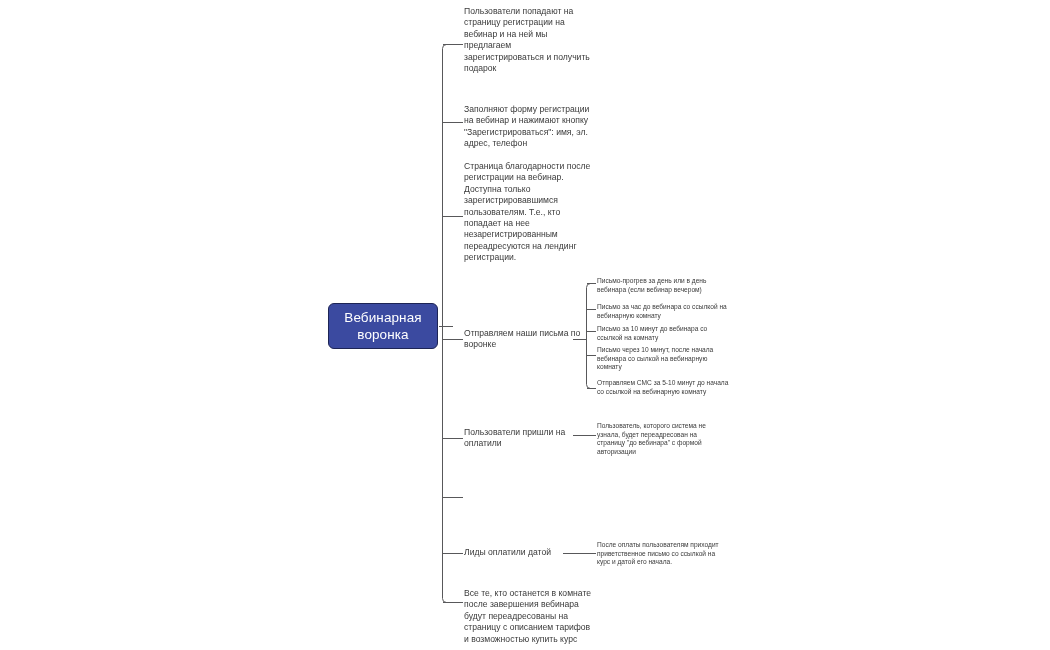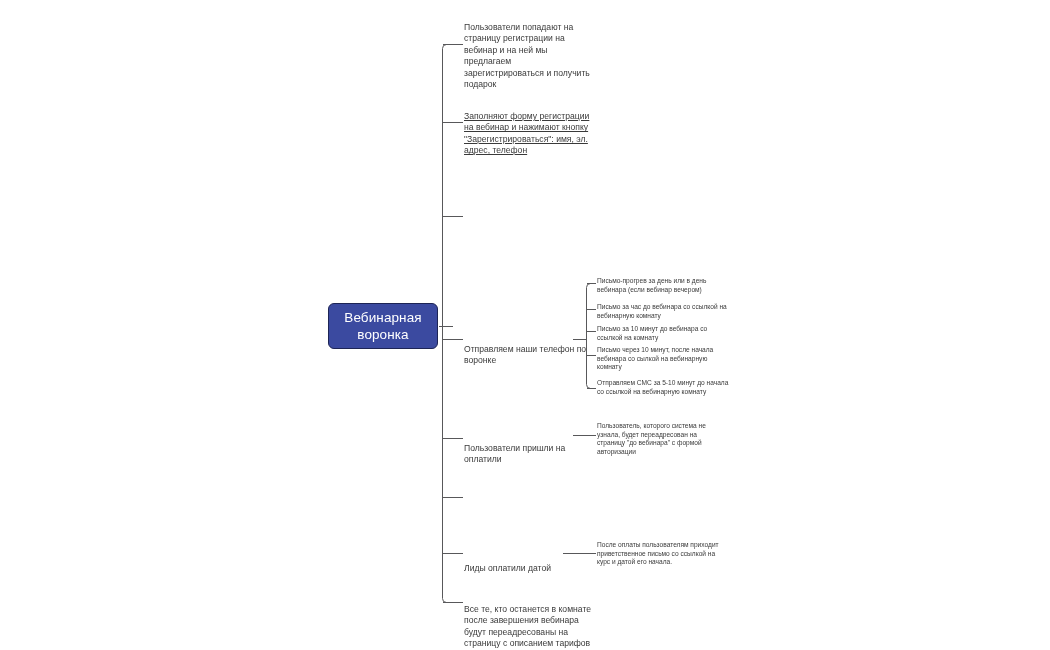--- a/index.html
+++ b/index.html
@@ -49,21 +49,20 @@
 
   
   .branch {
     position: absolute;
     left: 464px;
     width: 128px;
     font-size: 8.6px;
     line-height: 11.4px;
     color: #3a3a3a;
     white-space: pre-line;
-    margin-top: 16px;
   }
 
   
   .leaf {
     position: absolute;
     left: 597px;
     width: 128px;
     font-size: 6.6px;
     line-height: 8.6px;
     color: #3a3a3a;
@@ -117,24 +116,25 @@
     <path class="stroke" d="M573,435.5 H596"></path>
 
     <path class="stroke" d="M563,553.5 H596"></path>
   </svg>
 
   <div class="root-node">Вебинарная
 воронка</div>
 
   <div class="branch" style="top:6px;">Пользователи попадают на страницу регистрации на вебинар и на ней мы предлагаем зарегистрироваться и получить подарок</div>
 
-  <div class="branch" style="top:95px;text-decoration:underline;">Заполняют форму регистрации на вебинар и нажимают кнопку "Зарегистрироваться": имя, эл. адрес, телефон</div>
+  <div class="branch" style="top:104px;">Заполняют форму регистрации на вебинар и нажимают кнопку "Зарегистрироваться": имя, эл. адрес, телефон</div>
 
+  <div class="branch" style="top:161px;">Страница благодарности после регистрации на вебинар. Доступна только зарегистрировавшимся пользователям. Т.е., кто попадает на нее незарегистрированным переадресуются на лендинг регистрации.</div>
 
-  <div class="branch" style="top:328px;">Отправляем наши телефон по воронке</div>
+  <div class="branch" style="top:328px;">Отправляем наши письма по воронке</div>
 
   <div class="branch" style="top:427px;">Пользователи пришли на оплатили</div>
 
 
   <div class="branch" style="top:547px;">Лиды оплатили датой</div>
 
   <div class="branch" style="top:588px;">Все те, кто останется в комнате после завершения вебинара будут переадресованы на страницу с описанием тарифов и возможностью купить курс</div>
 
   <div class="leaf wide" style="top:277px;">Письмо-прогрев за день или в день вебинара (если вебинар вечером)</div>
 

